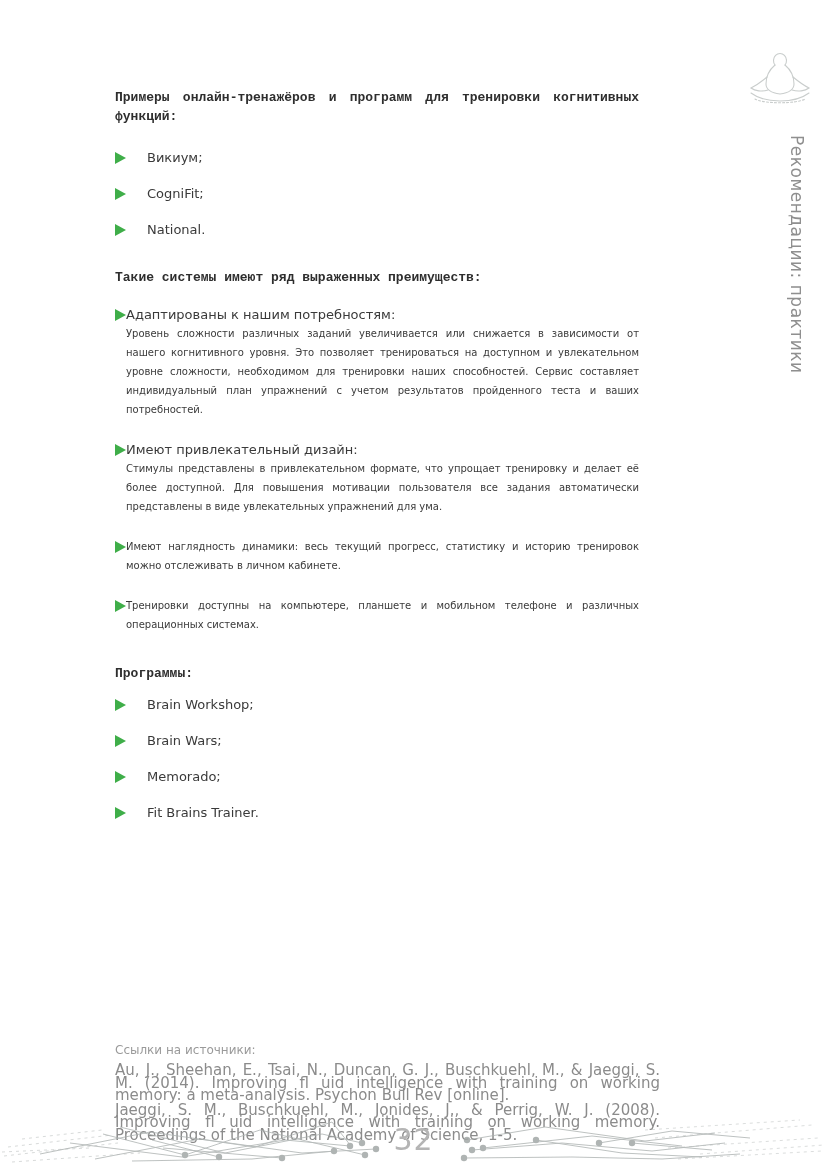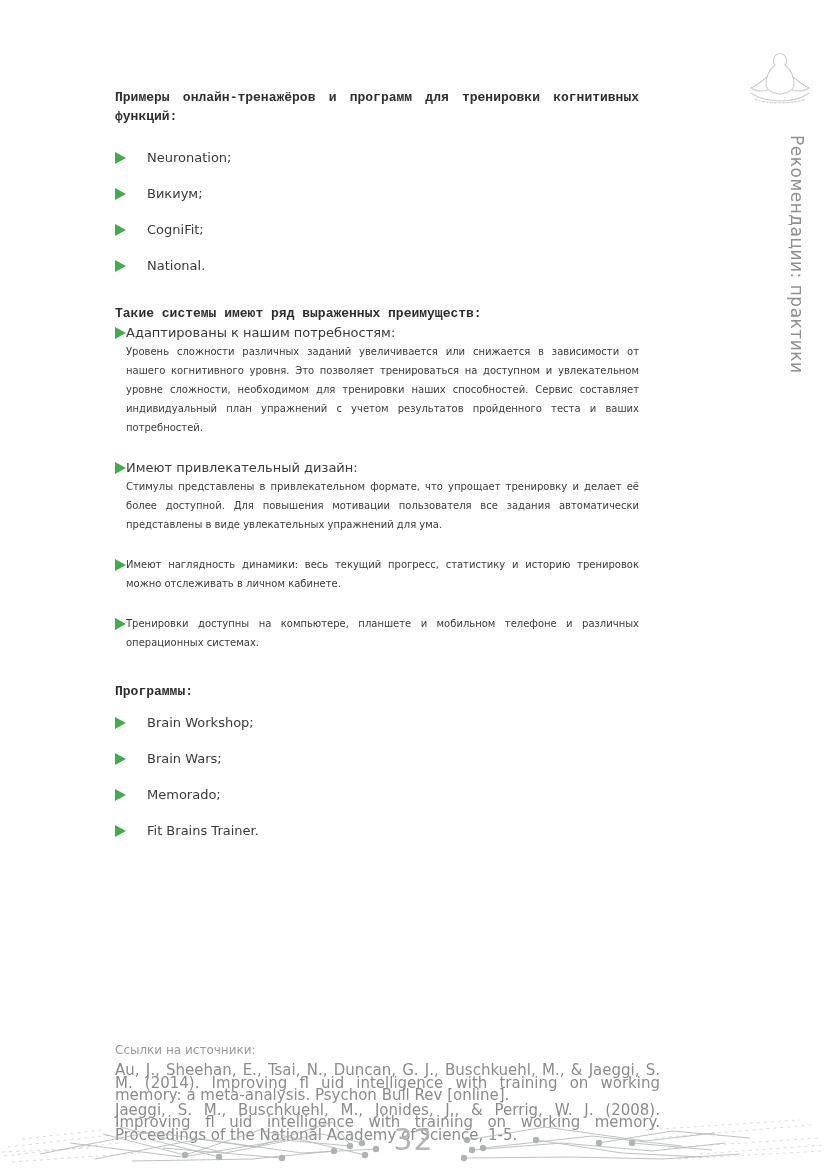--- a/index.html
+++ b/index.html
@@ -19,21 +19,21 @@
     font-size:17px;color:#8f8f8f;letter-spacing:.5px;
     white-space:nowrap;
   }
 
   
   .content{position:absolute;left:115px;top:88px;width:524px;}
   .heading{
     font-weight:700;color:#2e2e2e;font-size:13px;line-height:19px;
     margin:0;text-align:justify;font-family:Liberation Mono, monospace;
   }
-  .h-advantages{margin-top:30px;margin-bottom:0;}
+  .h-advantages{margin-top:30px;margin-bottom:18px;}
   .h-programs{margin-top:30px;margin-bottom:14px;}
 
   ul.plain{list-style:none;margin:0;padding:0;}
   ul.plain li{
     display:flex;align-items:center;gap:21px;
     font-size:13px;line-height:16px;margin-bottom:20px;
   }
   .trainers{margin-top:24px !important;}
   .tri{
     flex:0 0 auto;width:0;height:0;display:inline-block;
@@ -78,24 +78,20 @@
     <path d="M8 50 C16 55 50 55 58 50" stroke-dasharray="2 2"></path>
   </svg>
 
   <div class="sidebar-label">Рекомендации: практики</div>
 
   <main class="content">
 
     <p class="heading">Примеры онлайн-тренажёров и программ для тренировки когнитивных функций:</p>
 
     <ul class="plain trainers">
-      <li>
-        <span class="tri"></span>
-        <span>Neuronation;</span>
-      </li>
       <li>
         <span class="tri"></span>
         <span>Викиум;</span>
       </li>
       <li>
         <span class="tri"></span>
         <span>CogniFit;</span>
       </li>
       <li>
         <span class="tri"></span>

